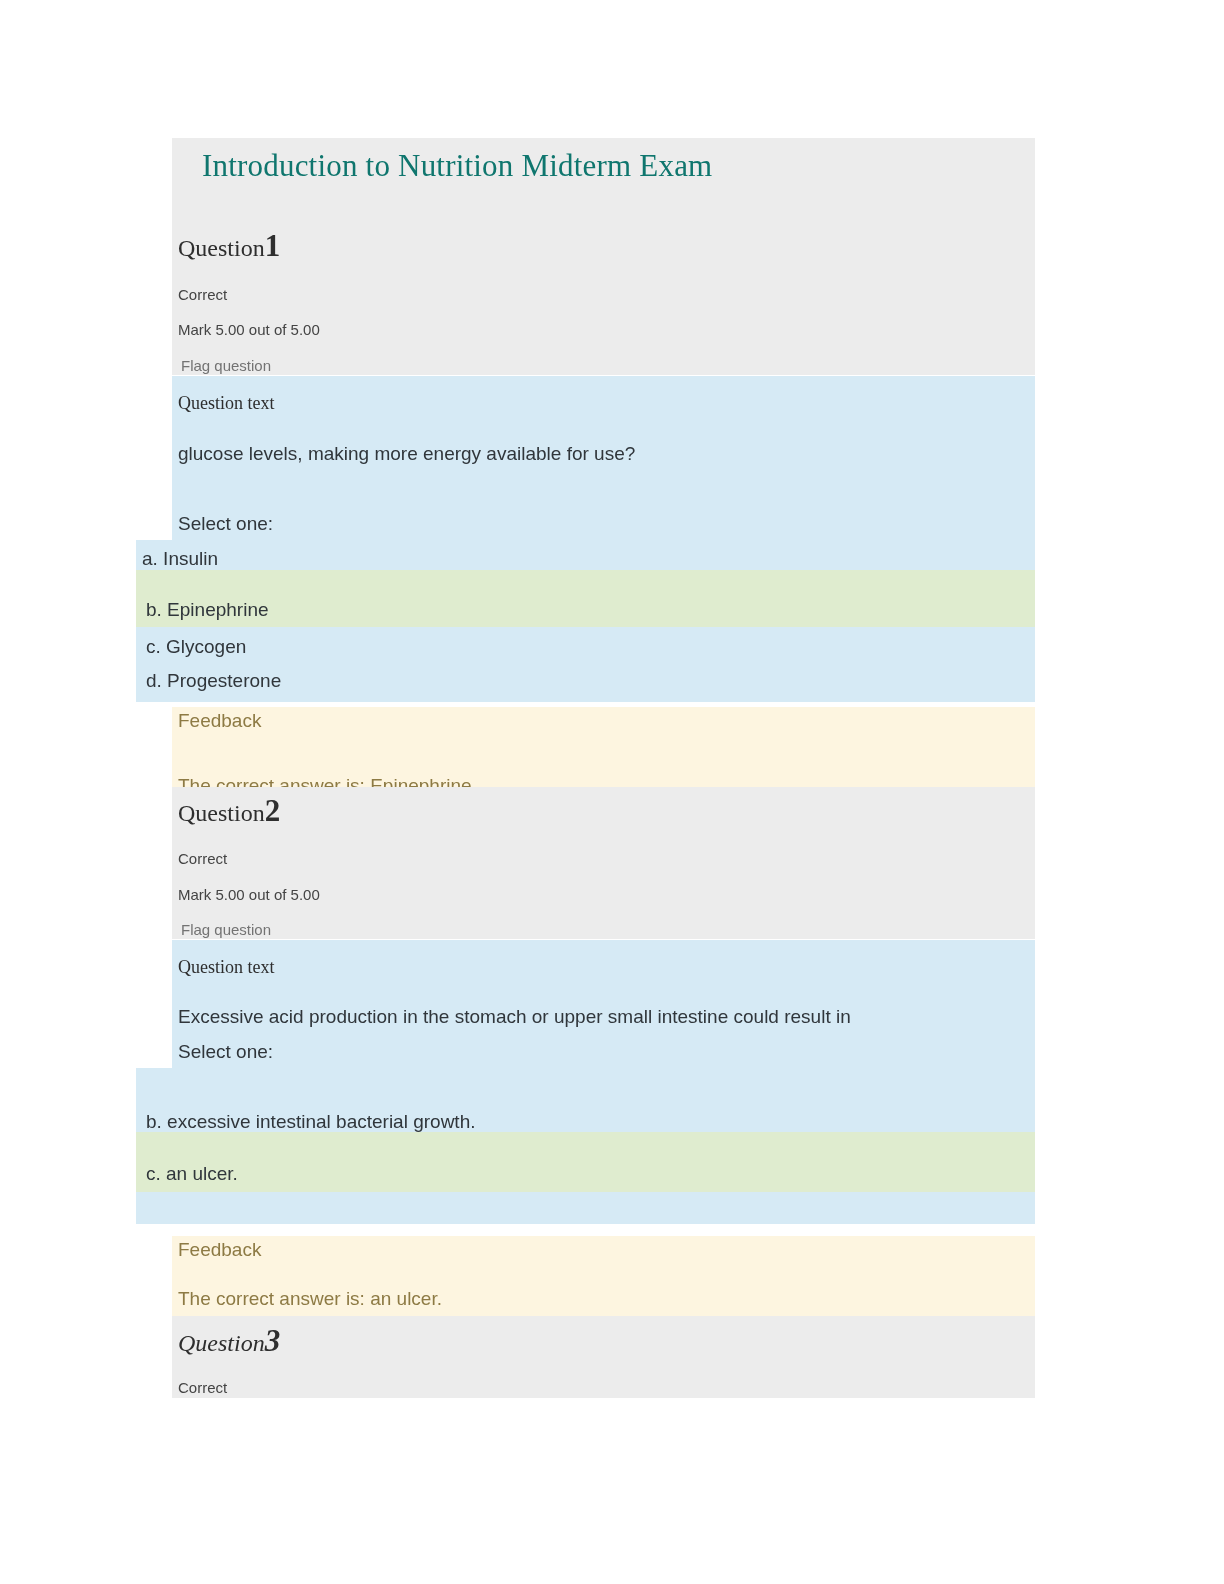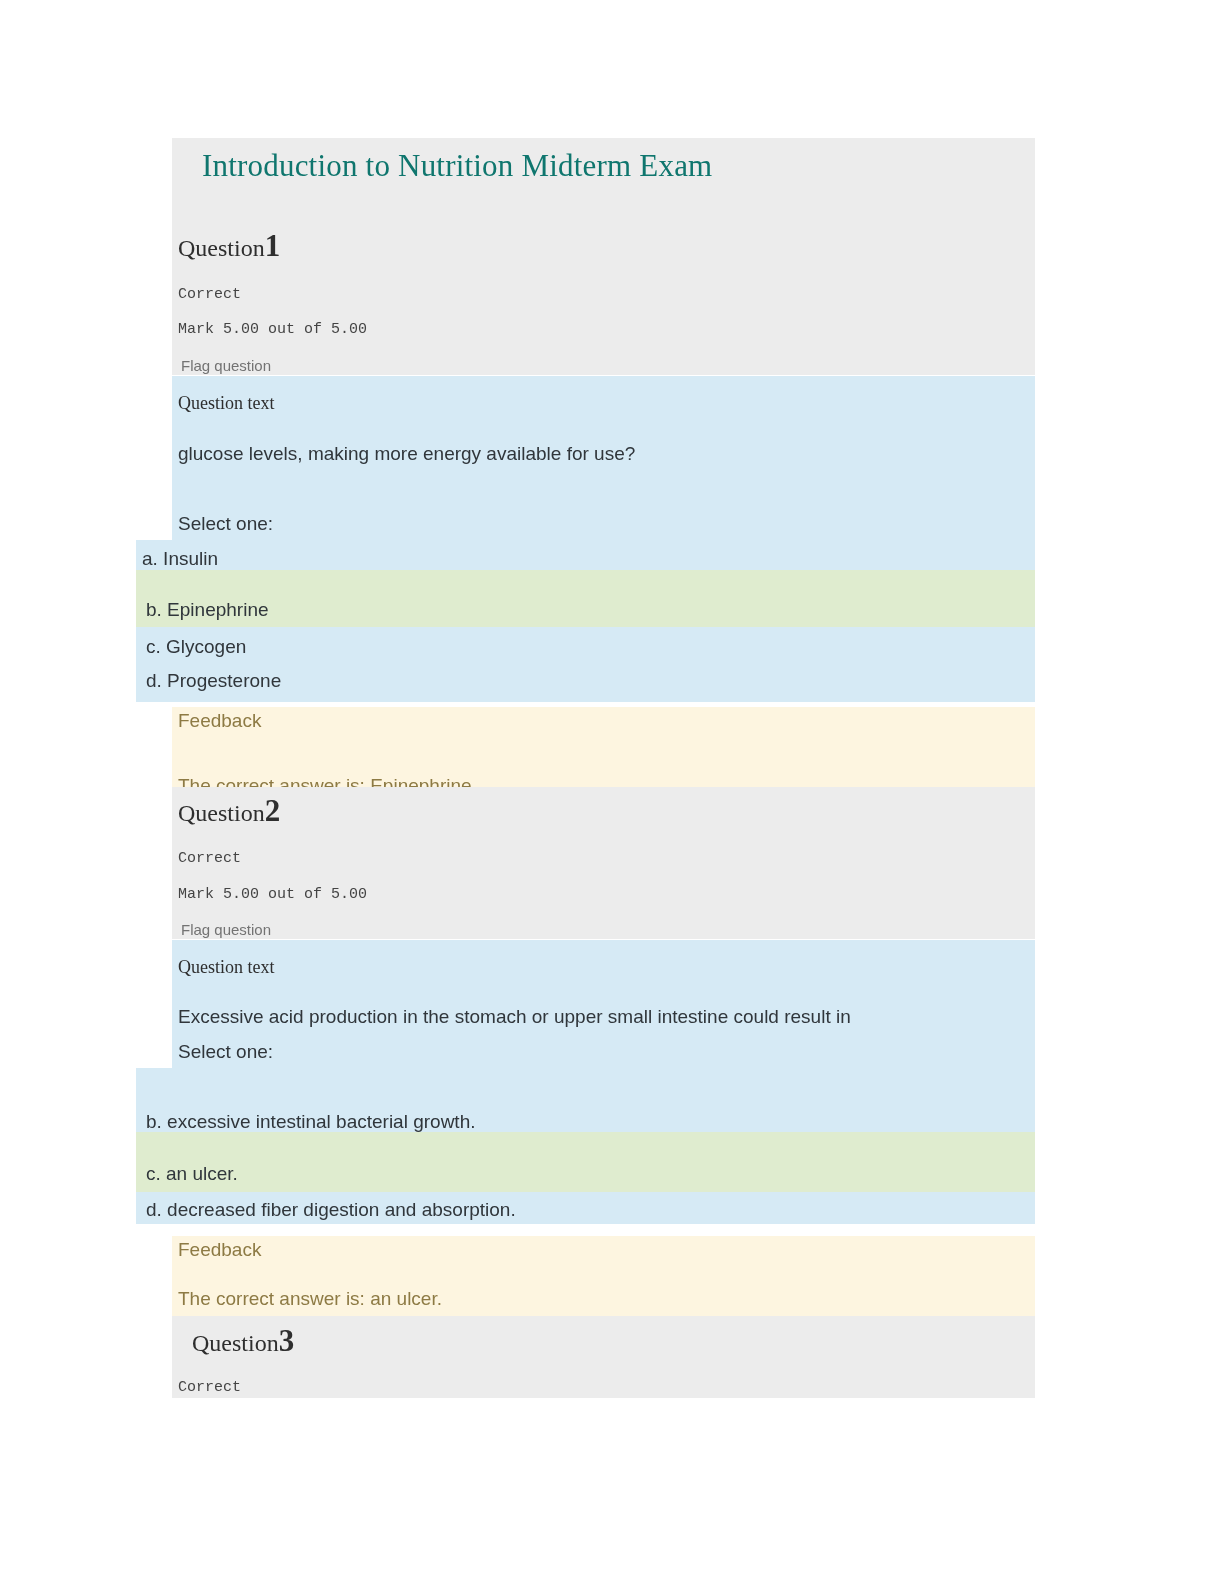--- a/index.html
+++ b/index.html
@@ -58,21 +58,21 @@
   .q-heading .q-word {
     font-size: 24px;
   }
   .q-heading .q-num {
     font-size: 31px;
     font-weight: bold;
   }
 
   .q-meta {
     position: absolute;
-    font-family: Liberation Mono, monospace;
+    font-family: Liberation Sans, sans-serif;
     font-size: 15px;
     color: #444444;
     white-space: nowrap;
     text-align: center;
   }
 
   .q-flag {
     position: absolute;
     font-family: "Liberation Sans", sans-serif;
     font-size: 15px;
@@ -194,29 +194,28 @@
   </div>
 
   <div class="q-select" style="left:178px; top:1041px;">Select one:</div>
 
   <div class="block bg-blue" style="left:136px; top:1068px; width:899px; height:64px;"></div>
   <div class="block bg-green" style="left:136px; top:1132px; width:899px; height:60px;"></div>
   <div class="block bg-blue" style="left:136px; top:1192px; width:899px; height:32px;"></div>
 
   <div class="opt-label" style="left:146px; top:1111px;">b. excessive intestinal bacterial growth.</div>
   <div class="opt-label" style="left:146px; top:1163px;">c. an ulcer.</div>
-  <div class="opt-label" style="left:146px; top:1199px;">d. decreased fiber digestion and absorption.</div>
 
   <div class="block bg-cream" style="left:172px; top:1236px; width:863px; height:80px;"></div>
 
   <div class="fb-title" style="left:178px; top:1239px;">Feedback</div>
 
   <div class="fb-text" style="left:178px; top:1288px;">The correct answer is: an ulcer.</div>
 
   <div class="block bg-gray" style="left:172px; top:1316px; width:863px; height:82px;"></div>
 
-  <div class="q-heading" style="left:192px; top:1325px;">
+  <div class="q-heading" style="left:178px; top:1325px;font-style:italic;">
     <span class="q-word">Question</span><span class="q-num">3</span>
   </div>
 
   <div class="q-meta" style="left:178px; top:1379px;">Correct</div>
 
 </div>
 
 </body></html>

